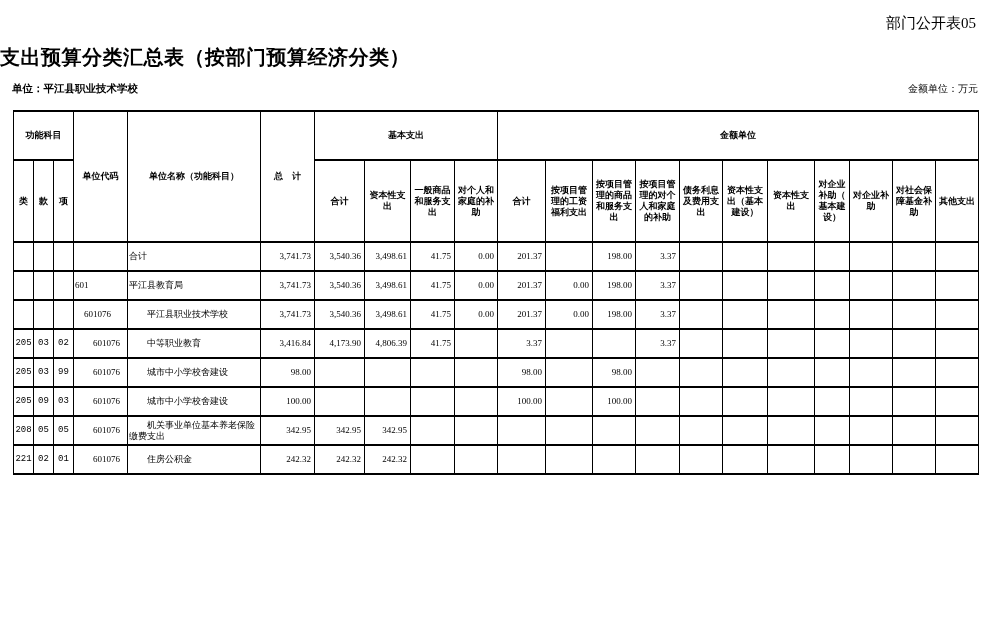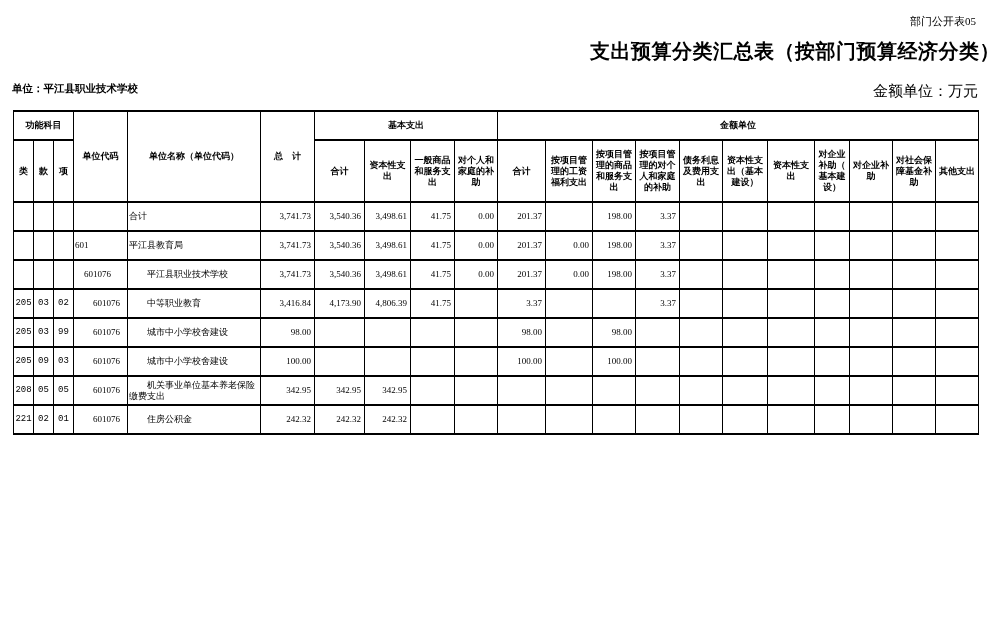--- a/index.html
+++ b/index.html
@@ -6,51 +6,51 @@
   body {
     width: 1000px; height: 636px;
     background: #ffffff;
     font-family: "Liberation Serif", serif;
     color: #000;
     position: relative;
     overflow: hidden;
   }
   .corner {
     position: absolute; top: 14px; right: 24px;
-    font-size: 11px;
+    font-size: 15px;
   }
   .title {
-    position: absolute; top: 38px; left: 0; width: 100%;
-    margin: 0; text-align: right;
+    position: absolute; top: 44px; left: 0; width: 100%;
+    margin: 0; text-align: left;
     font-size: 20px; font-weight: bold; letter-spacing: 0.5px;
   }
   .meta {
     position: absolute; top: 82px; left: 12px; right: 22px;
-    display: flex; justify-content: space-between; 
+    display: flex; justify-content: space-between; align-items: flex-end;
   }
   .unit-label { font-size: 10.5px; font-weight: bold; }
-  .amount-unit { font-size: 15px; }
+  .amount-unit { font-size: 10px; }
   table.budget {
     position: absolute; top: 110px; left: 13px;
     width: 965px;
     border-collapse: collapse;
     table-layout: fixed;
   }
   .budget th, .budget td {
     border: solid #000;
     border-width: 2px 1px;
     font-size: 9px;
     line-height: 11px;
     vertical-align: middle;
     overflow: hidden;
   }
   .budget th {
     font-weight: bold;
     text-align: center;
-    padding: 8px 3px;
+    padding: 18px 3px;
     word-break: break-all;
     line-break: anywhere;
   }
   .budget thead tr.band-1 { height: 26px; }
   .budget thead tr.band-2 { height: 50px; }
   .budget tbody tr { height: 29px; }
   .budget td { padding: 1px 3px; }
   .budget td.c-center { text-align: center; padding: 1px 1px; font-family: Liberation Mono, monospace; }
   .budget td.c-left  { text-align: left;  padding: 1px 2px 1px 1px; }
   .budget td.c-right { text-align: right; padding: 1px 3px 1px 1px; }
@@ -88,21 +88,21 @@
       <col style="width:47px">
       <col style="width:35px">
     <col style="width:43px">
       <col style="width:43px">
       <col style="width:43px">
   </colgroup>
   <thead>
     <tr class="band-1">
       <th colspan="3">功能科目</th>
       <th rowspan="2">单位代码</th>
-      <th rowspan="2">单位名称（单位代码）</th>
+      <th rowspan="2">单位名称（功能科目）</th>
       <th rowspan="2">总　计</th>
       <th colspan="4">基本支出</th>
       <th colspan="11">金额单位</th>
     </tr>
     <tr class="band-2">
       <th>类</th>
       <th>款</th>
       <th>项</th>
       <th>合计</th>
       <th>资本性支出</th>

